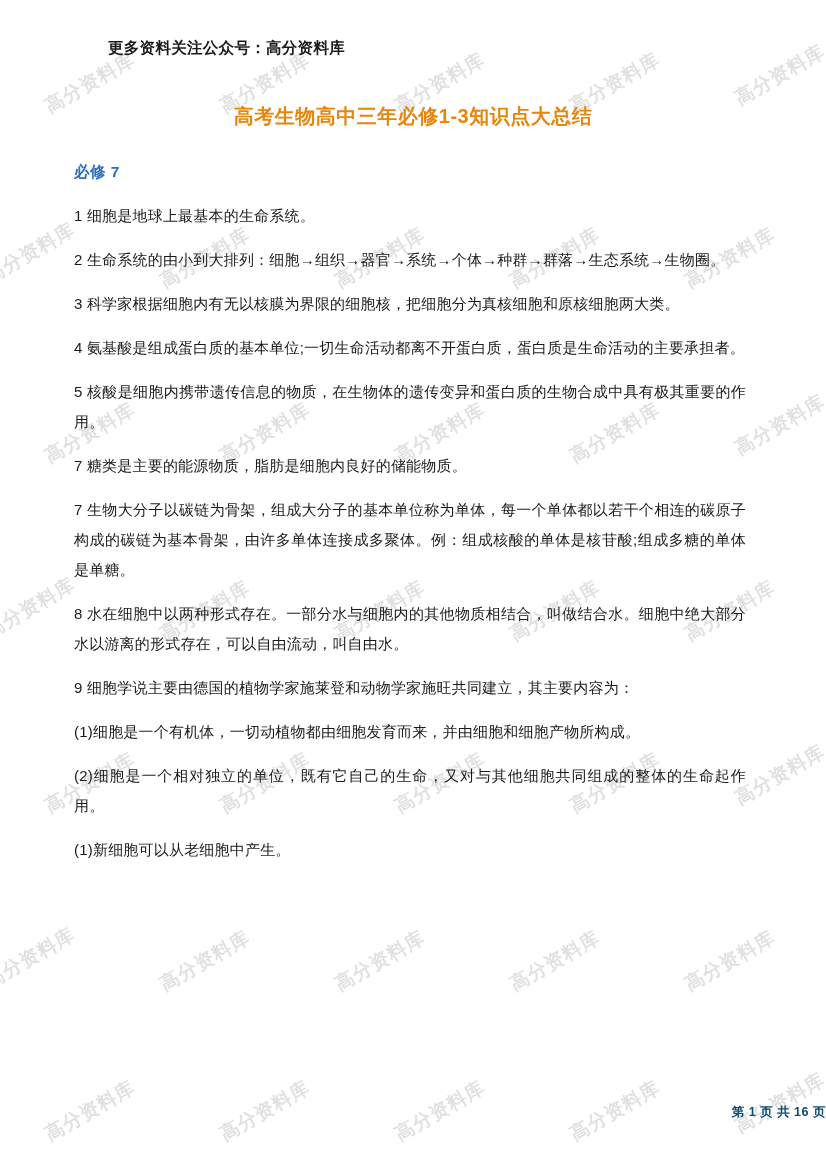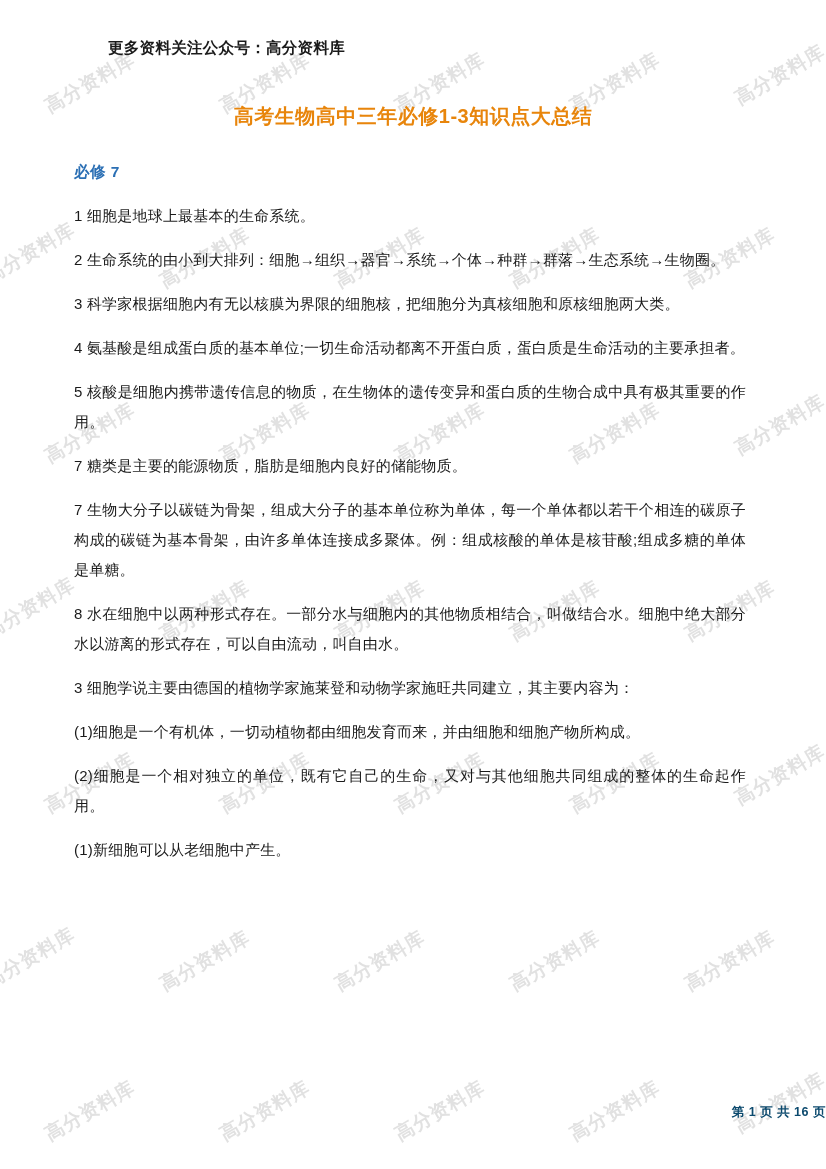--- a/index.html
+++ b/index.html
@@ -145,21 +145,21 @@
 
   <div class="body-list" id="body-list">
       <p class="para">1 细胞是地球上最基本的生命系统。</p>
       <p class="para">2 生命系统的由小到大排列：细胞→组织→器官→系统→个体→种群→群落→生态系统→生物圈。</p>
       <p class="para">3 科学家根据细胞内有无以核膜为界限的细胞核，把细胞分为真核细胞和原核细胞两大类。</p>
       <p class="para">4 氨基酸是组成蛋白质的基本单位;一切生命活动都离不开蛋白质，蛋白质是生命活动的主要承担者。</p>
       <p class="para">5 核酸是细胞内携带遗传信息的物质，在生物体的遗传变异和蛋白质的生物合成中具有极其重要的作用。</p>
       <p class="para">7 糖类是主要的能源物质，脂肪是细胞内良好的储能物质。</p>
       <p class="para">7 生物大分子以碳链为骨架，组成大分子的基本单位称为单体，每一个单体都以若干个相连的碳原子构成的碳链为基本骨架，由许多单体连接成多聚体。例：组成核酸的单体是核苷酸;组成多糖的单体是单糖。</p>
       <p class="para">8 水在细胞中以两种形式存在。一部分水与细胞内的其他物质相结合，叫做结合水。细胞中绝大部分水以游离的形式存在，可以自由流动，叫自由水。</p>
-      <p class="para">3 细胞学说主要由德国的植物学家施莱登和动物学家施旺共同建立，其主要内容为：</p>
+      <p class="para">9 细胞学说主要由德国的植物学家施莱登和动物学家施旺共同建立，其主要内容为：</p>
       <p class="para">(1)细胞是一个有机体，一切动植物都由细胞发育而来，并由细胞和细胞产物所构成。</p>
       <p class="para">(2)细胞是一个相对独立的单位，既有它自己的生命，又对与其他细胞共同组成的整体的生命起作用。</p>
       <p class="para">(1)新细胞可以从老细胞中产生。</p>
     </div>
 
 </div>
 
 <div class="footer">第 1 页 共 16 页</div>
 
 </body></html>

